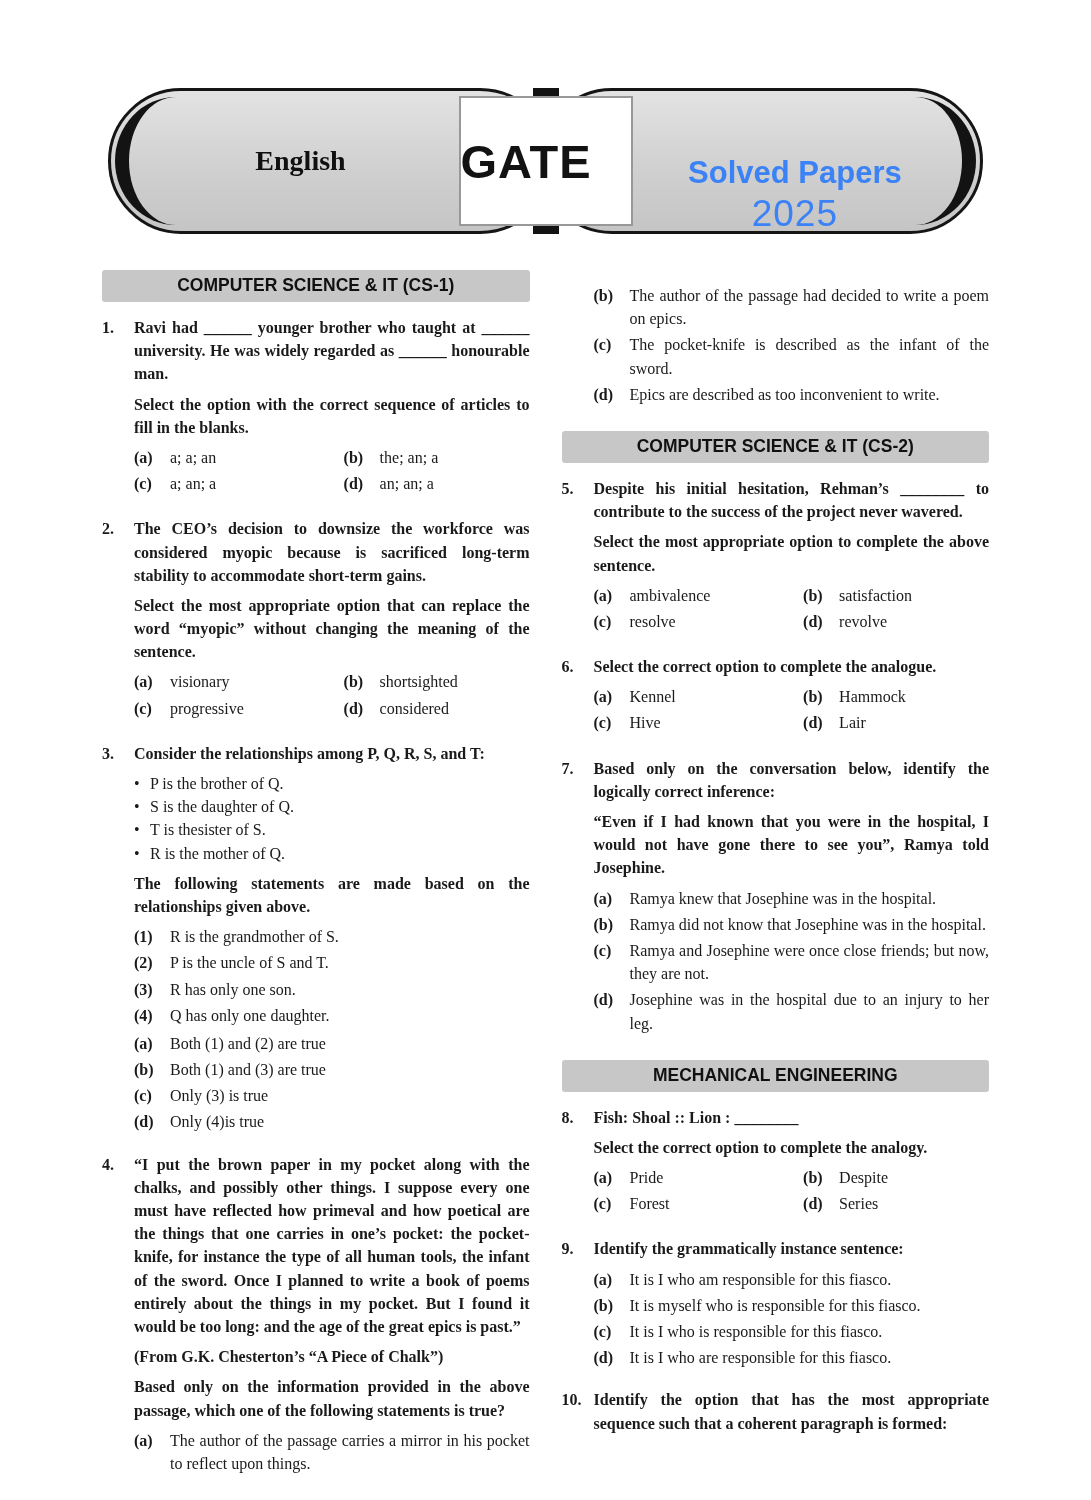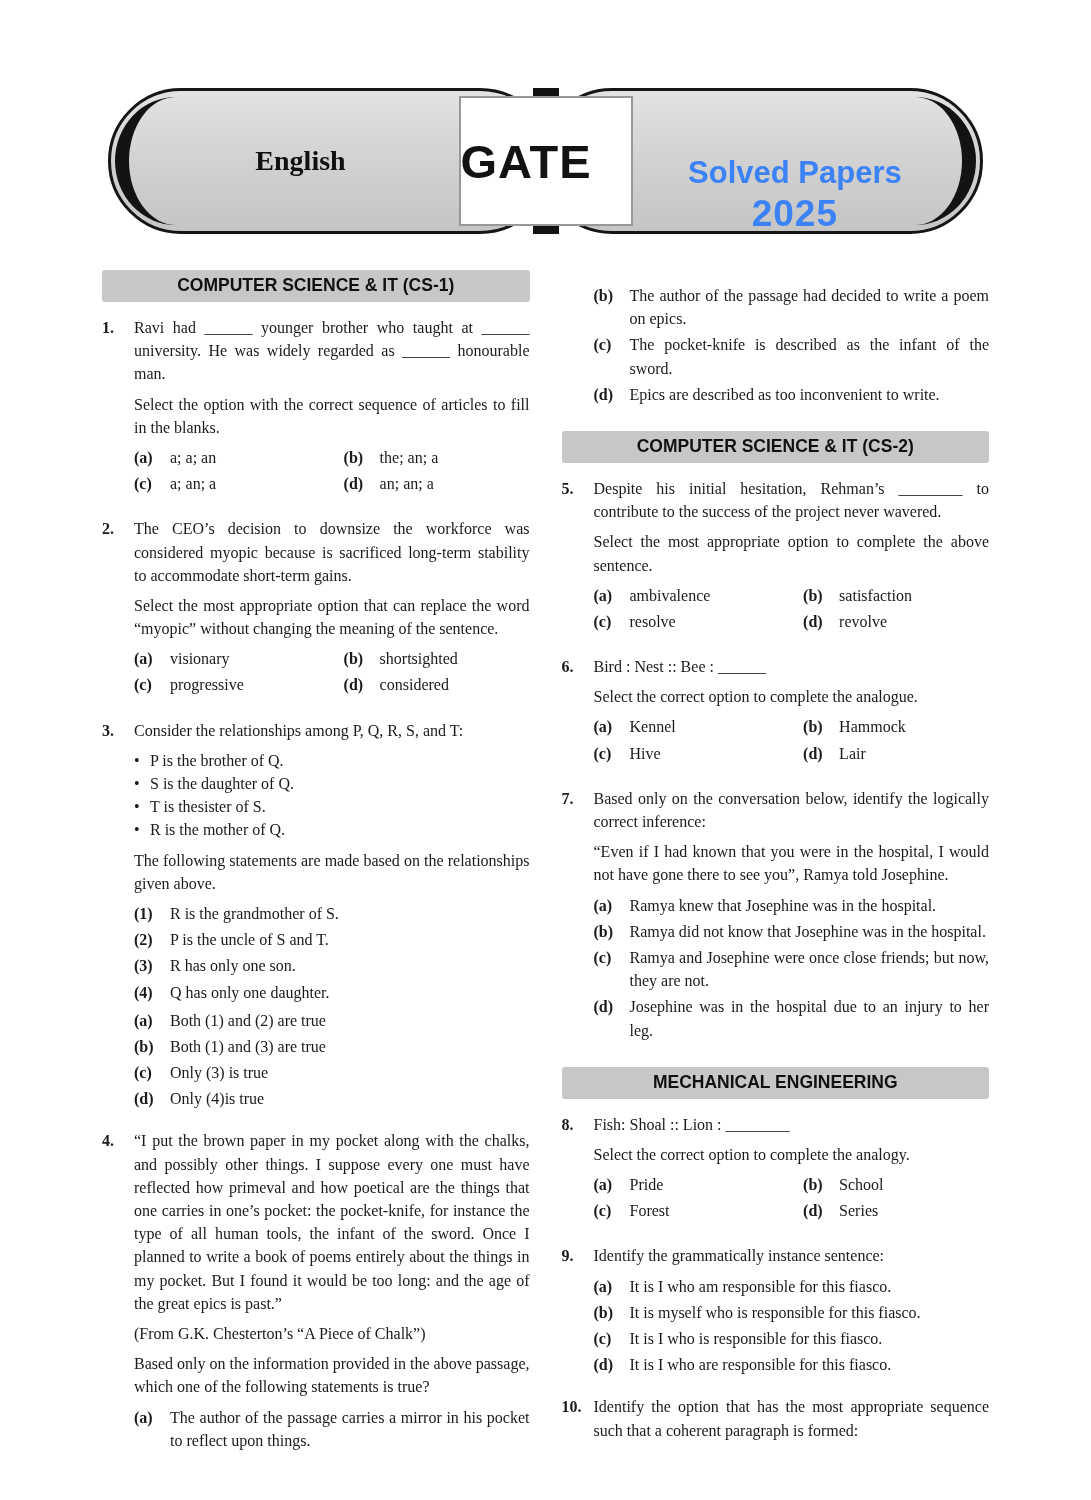--- a/index.html
+++ b/index.html
@@ -47,38 +47,38 @@
     display:flex; align-items:center; justify-content:center;
     font-weight:bold; font-size:28px; color:#101010;
     font-family:"Liberation Serif", serif;
   }
   .hdr-right {
     position:absolute; right:1.5%; width:40%; top:0; height:100%; z-index:4;
     display:flex; flex-direction:column; align-items:center; justify-content:center;
     gap:2px; color:#3b82f6;margin-top:34px;
   }
   .hdr-right .l1 { font-family:"Liberation Sans", sans-serif; font-weight:bold; font-size:31px; }
-  .hdr-right .l2 { font-family:"Liberation Sans", sans-serif; font-weight:bold; font-size:37px; letter-spacing:1px; }
+  .hdr-right .l2 { font-family:"Liberation Sans", sans-serif; font-weight:normal; font-size:37px; letter-spacing:1px; }
 
   
   .content { display:flex; gap:32px; padding:36px 102px 0; }
   .col { flex:1; min-width:0; }
 
   .sec {
     background:#c7c7c7; border-radius:3px; text-align:center;
     font-family:"Liberation Sans", sans-serif; font-weight:bold;
     font-size:17.5px; color:#111; padding:5px 0 6px; margin:20px 0 12px;
   }
   .col > .sec:first-child { margin-top:0; }
 
   .q { display:flex; margin-top:14px; }
   .qnum { width:32px; flex-shrink:0; font-weight:bold; font-size:16px; line-height:1.45; }
   .qbody { flex:1; min-width:0; }
 
-  .para { margin:0 0 7px; font-size:16px; line-height:1.45; text-align:justify; }
+  .para { margin:0 0 7px; font-size:16px; line-height:1.45; text-align:justify;font-weight:bold; }
 
   .bullets { margin:1px 0 7px; }
   .bullet-row { display:flex; font-size:16px; line-height:1.45; }
   .bullet-dot { width:16px; flex-shrink:0; }
   .bullet-text { flex:1; }
 
   .labeled { margin:0 0 5px; }
   .opt-row { display:flex; font-size:16px; line-height:1.45; margin-bottom:3px; }
   .opt-label { width:36px; flex-shrink:0; font-weight:bold; }
   .opt-text { flex:1; text-align:justify; }
@@ -276,21 +276,20 @@
               <div class="opt-row">
                 <span class="opt-label">(d)</span>
                 <span class="opt-text">revolve</span>
               </div>
             </div>
           </div>
         </div>
         <div class="q">
           <div class="qnum">6.</div>
           <div class="qbody">
-            <p class="para">Bird : Nest :: Bee : ______</p>
             <p class="para">Select the correct option to complete the analogue.</p>
             <div class="opt-grid">
               <div class="opt-row">
                 <span class="opt-label">(a)</span>
                 <span class="opt-text">Kennel</span>
               </div>
               <div class="opt-row">
                 <span class="opt-label">(b)</span>
                 <span class="opt-text">Hammock</span>
               </div>
@@ -336,21 +335,21 @@
           <div class="qbody">
             <p class="para">Fish: Shoal :: Lion : ________</p>
             <p class="para">Select the correct option to complete the analogy.</p>
             <div class="opt-grid">
               <div class="opt-row">
                 <span class="opt-label">(a)</span>
                 <span class="opt-text">Pride</span>
               </div>
               <div class="opt-row">
                 <span class="opt-label">(b)</span>
-                <span class="opt-text">School</span>
+                <span class="opt-text">Despite</span>
               </div>
               <div class="opt-row">
                 <span class="opt-label">(c)</span>
                 <span class="opt-text">Forest</span>
               </div>
               <div class="opt-row">
                 <span class="opt-label">(d)</span>
                 <span class="opt-text">Series</span>
               </div>
             </div>

